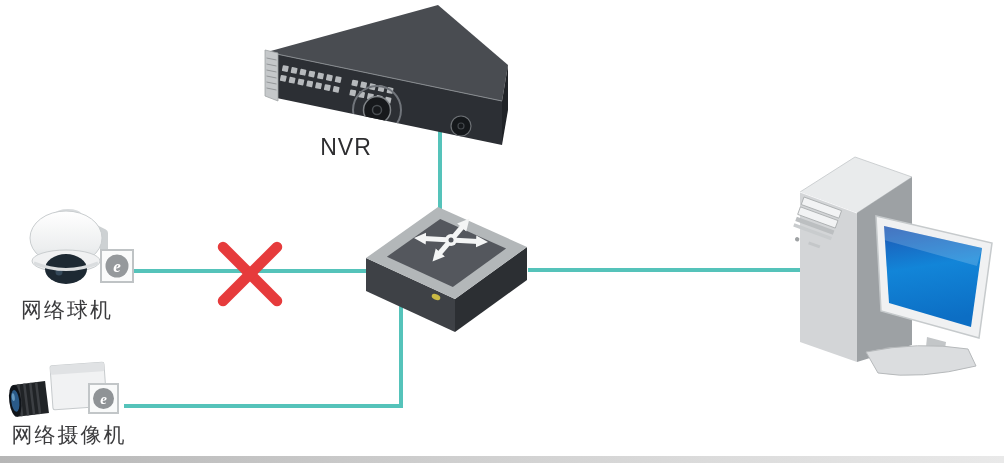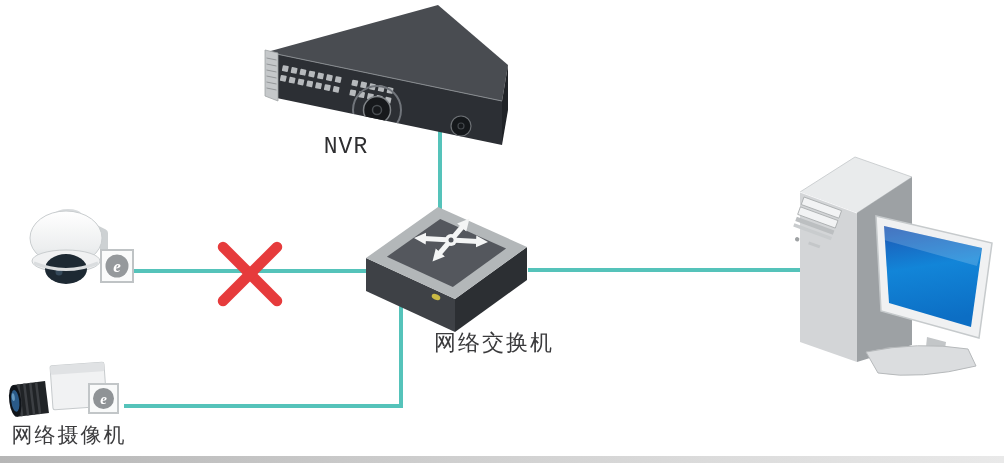--- a/index.html
+++ b/index.html
@@ -9,21 +9,21 @@
     background:#ffffff;
     overflow:hidden;
     font-family:"Liberation Serif", serif;
   }
   #scene{position:absolute;left:0;top:0;}
   .label{
     position:absolute;
     text-align:center;
     color:#3b3b3d;
     letter-spacing:2px;
-    font-family:Liberation Mono, monospace;
+    font-family:Liberation Sans, sans-serif;
     user-select:none;
   }
   .label-cn{font-size:21px;font-weight:500;}
   .label-nvr{font-size:23px;letter-spacing:1px;color:#2e2e30;}
   #bottom-bar{
     position:absolute;left:0;right:0;bottom:0;height:7px;
     background:linear-gradient(90deg,#b6b6b6 0%,#cfcfcf 45%,#e9e9e9 100%);
   }
 </style>
 </head>
@@ -182,17 +182,17 @@
       </g>
       <path d="M927,337 L946,342 L943,363 L925,357 Z" fill="#c3c6c8"></path>
       <path d="M866,352 Q918,341 968,349 L976,366 Q920,380 878,373 Z" fill="#dbdddf" stroke="#b6b9bb" stroke-width="1"></path>
       <path d="M876,216 L992,243 L979,338 L881,311 Z" fill="#f0f1f2" stroke="#c6cacc" stroke-width="1.5"></path>
       <path d="M884,226 L982,248 L971,327 L889,303 Z" fill="url(#scrG)"></path>
       <path d="M884,226 L982,248 L977,266 L884,240 Z" fill="#ffffff" opacity="0.18"></path>
     </g>
   </svg>
 
   <div class="label label-nvr" style="left:298px;top:134px;width:96px;">NVR</div>
+  <div class="label label-cn" style="left:0px;top:296px;width:134px;">网络球机</div>
   <div class="label label-cn" style="left:0px;top:421px;width:138px;">网络摄像机</div>
-  <div class="label label-cn" style="left:424px;top:328px;width:140px;font-size:22px;">网络交换机</div>
 
   <div id="bottom-bar"></div>
 </div>
 
 </body></html>

